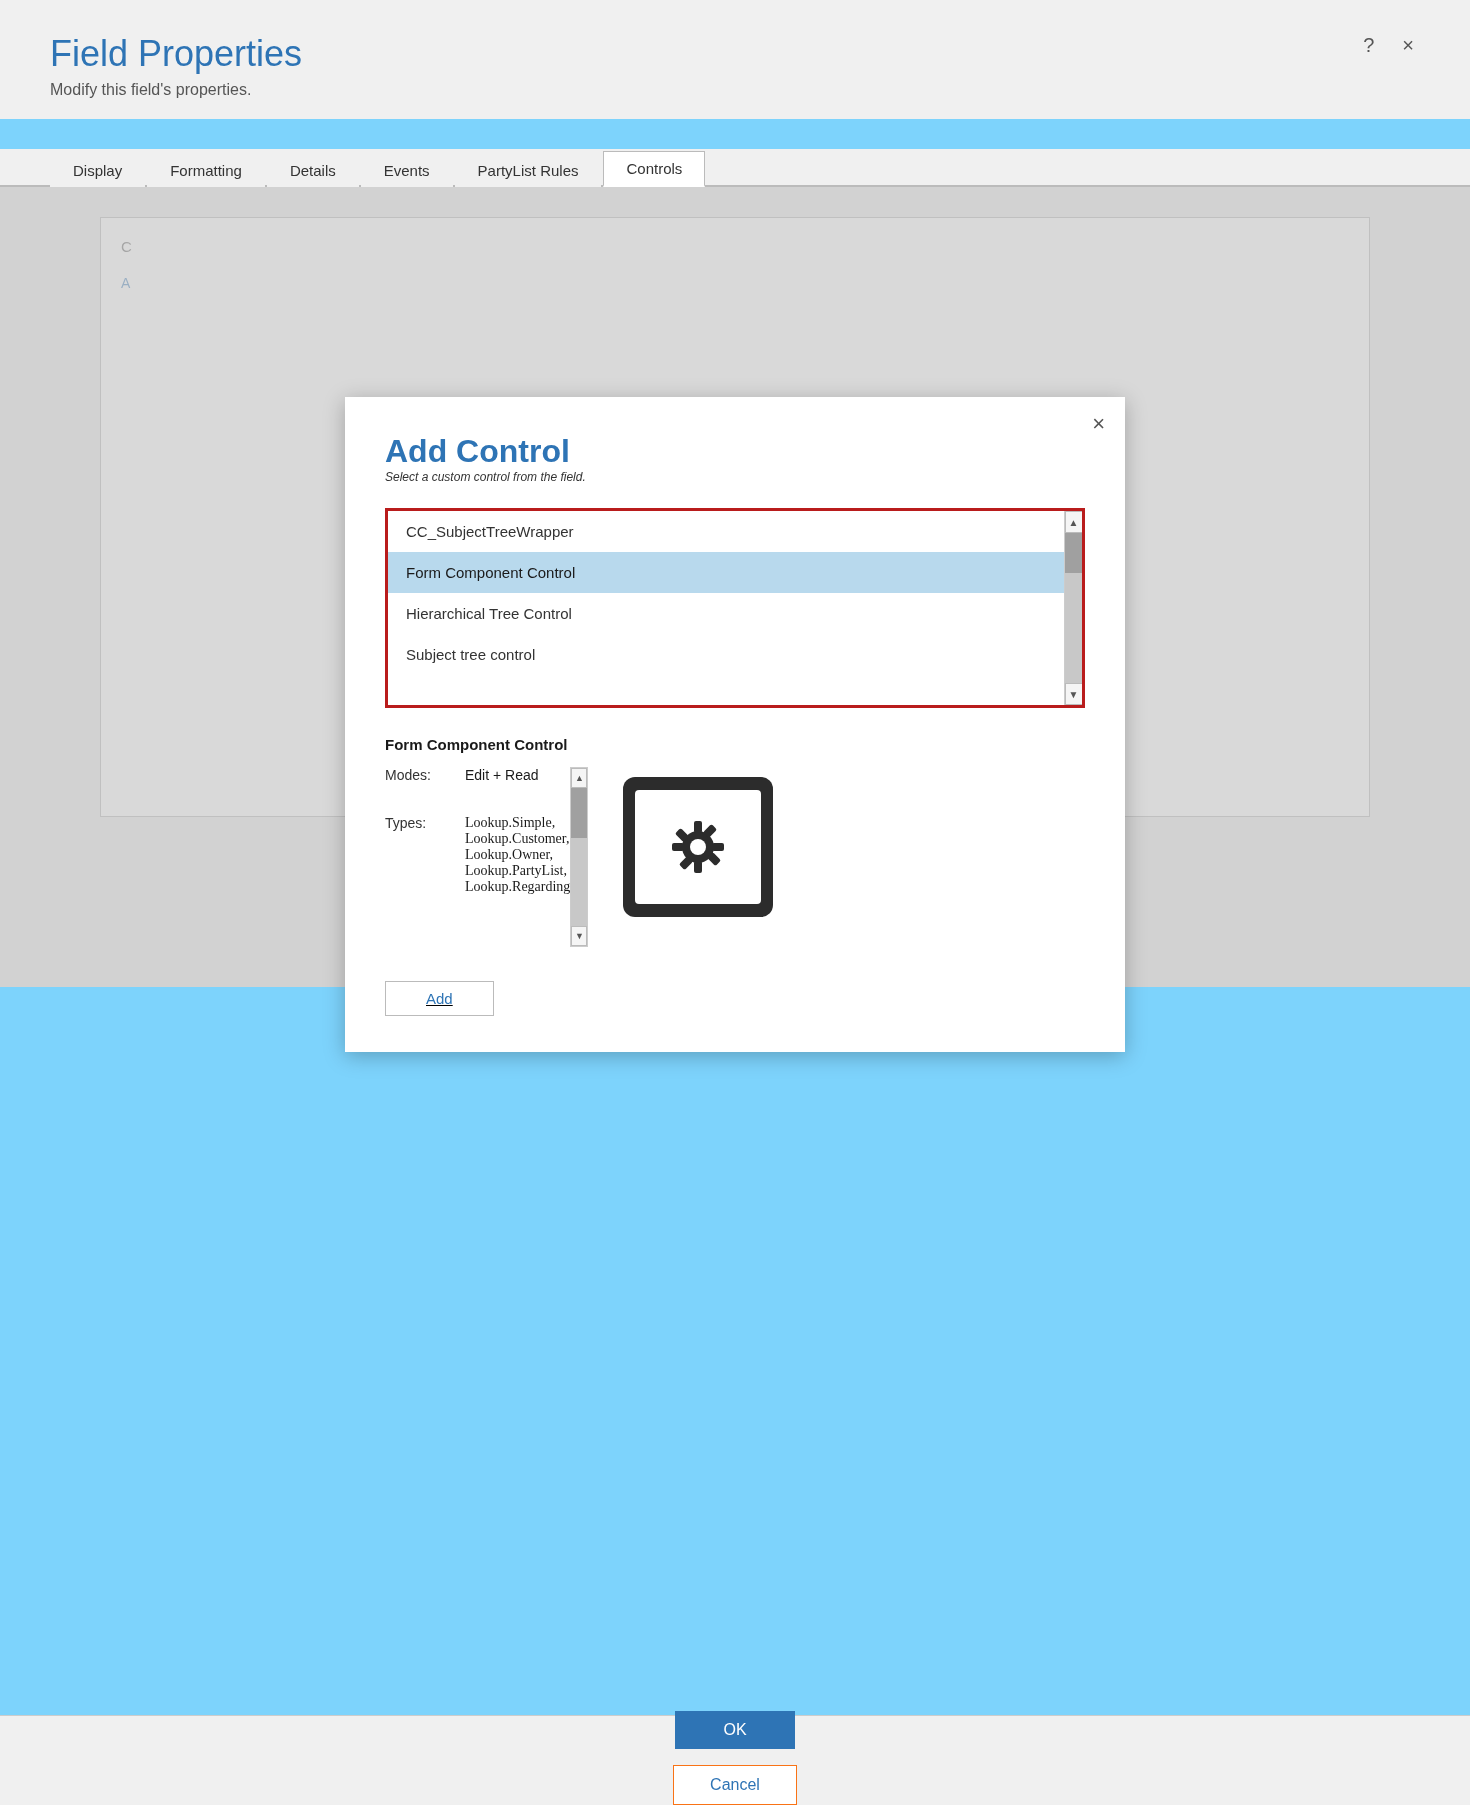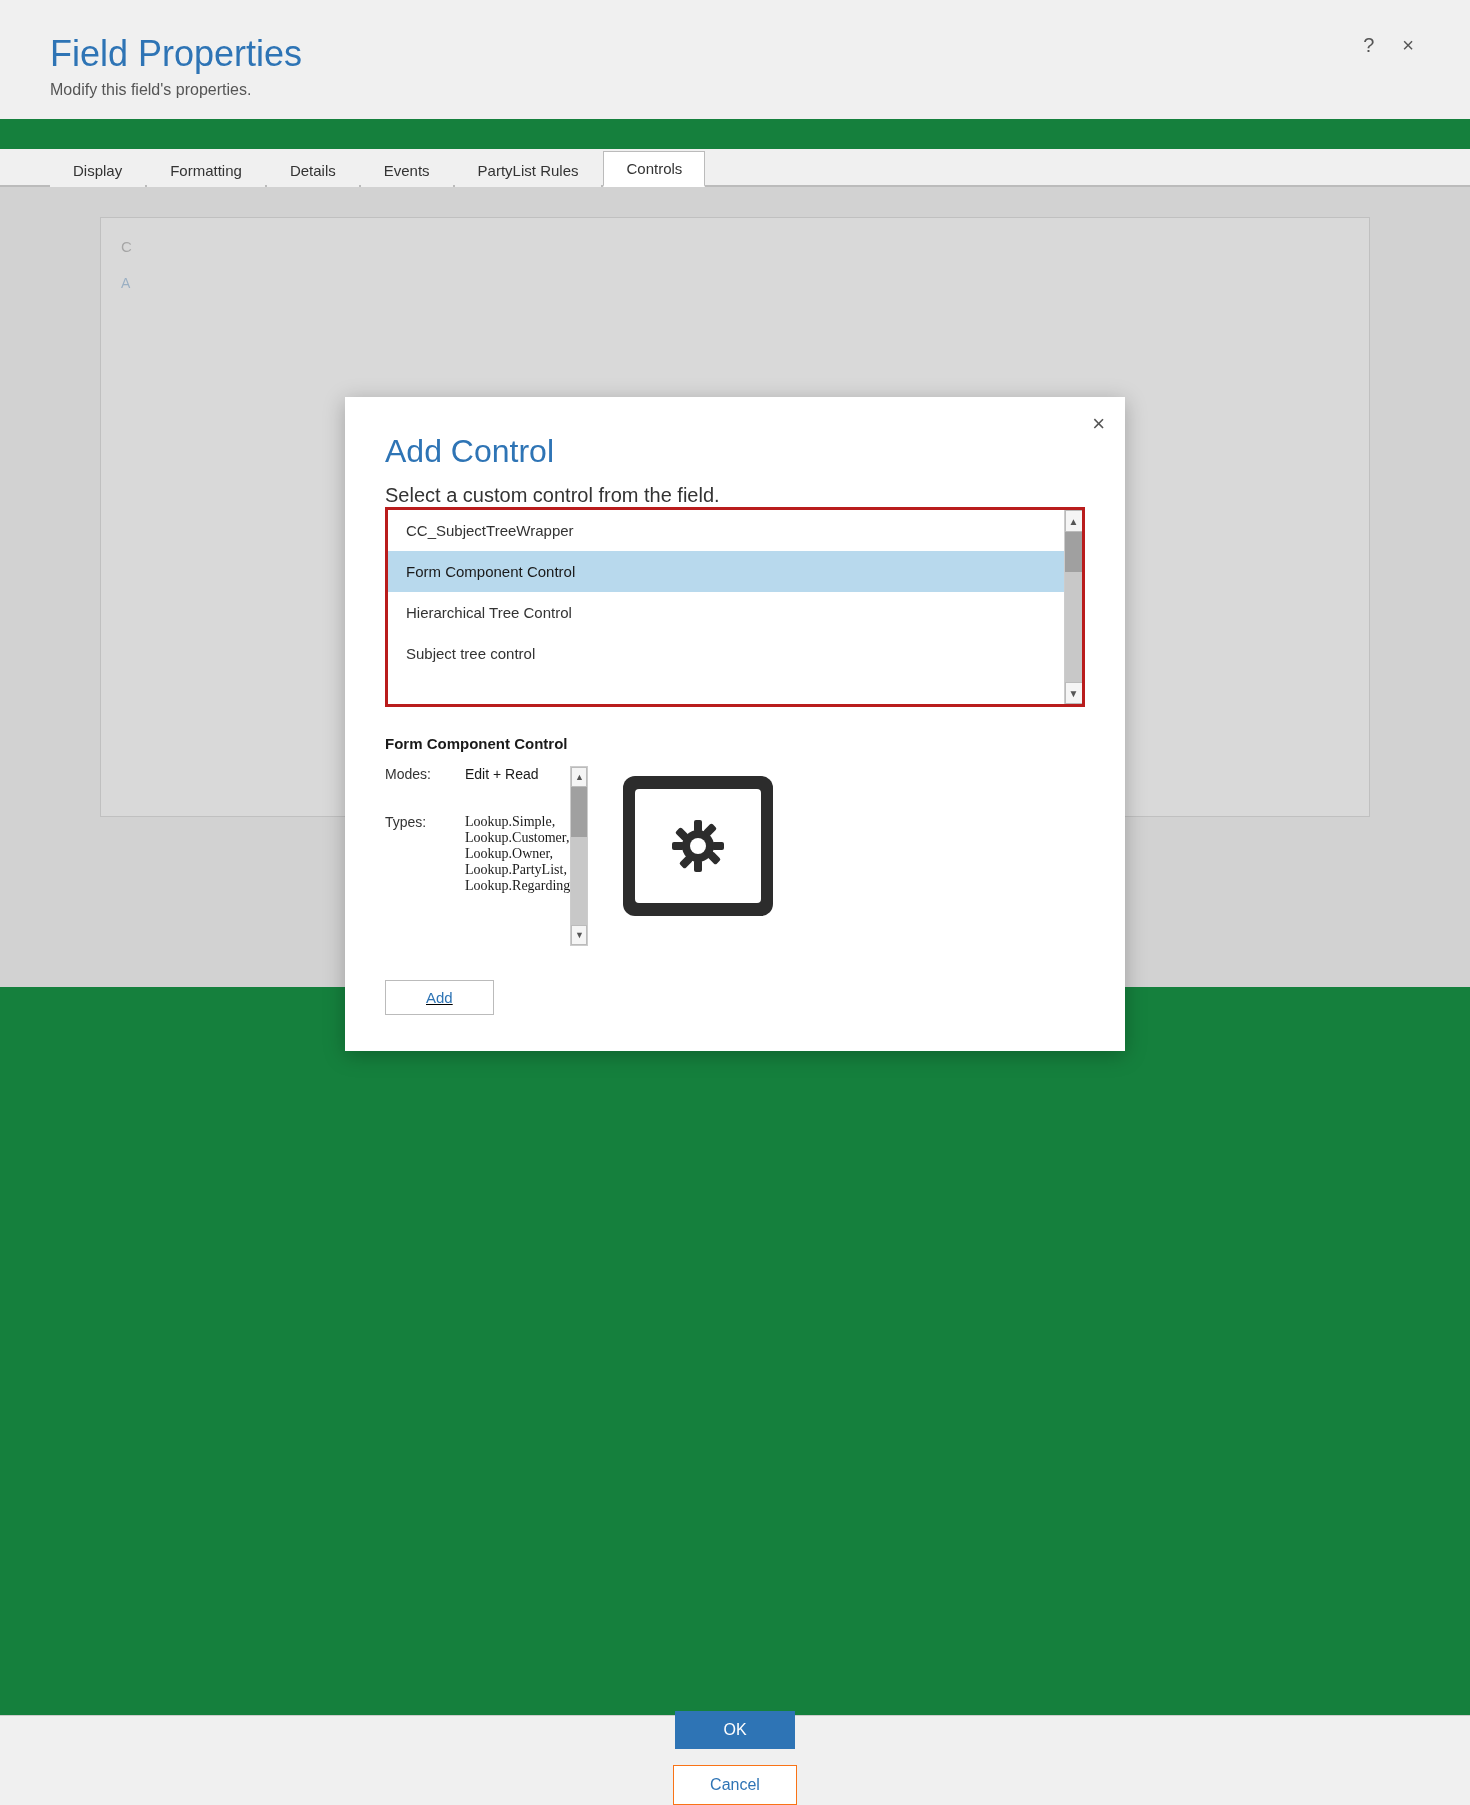--- a/index.html
+++ b/index.html
@@ -7,21 +7,21 @@
       font-family: 'Segoe UI', Arial, sans-serif;
       background-color: #d8d8d8;
       width: 1470px;
       min-height: 1805px;
       position: relative;
       overflow: hidden;
     }
 
     
     .main-window {
-      background: #15803d;
+      background: #7dd3fc;
       width: 100%;
       min-height: 1805px;
       position: relative;
       border-radius: 25px;
     }
 
     
     .window-header {
       padding: 32px 50px 20px 50px;
       background: #f0f0f0;
@@ -122,27 +122,29 @@
       font-size: 22px;
       color: #555;
       cursor: pointer;
       background: none;
       border: none;
       line-height: 1;
     }
 
     .modal-title {
       font-size: 32px;
-      font-weight: 400;
+      font-weight: 700;
       color: #2e74b5;
-      margin-bottom: 14px;
+      margin-bottom: 0;
     }
     .modal-subtitle {
-      font-size: 20px;
+      font-size: 12px;
       color: #333;
+      margin-bottom: 24px;
+      font-style: italic;
     }
 
     
     .list-container {
       border: 3px solid #b91c1c;
       margin-bottom: 28px;
       position: relative;
       height: 200px;
       overflow: hidden;
       display: flex;

